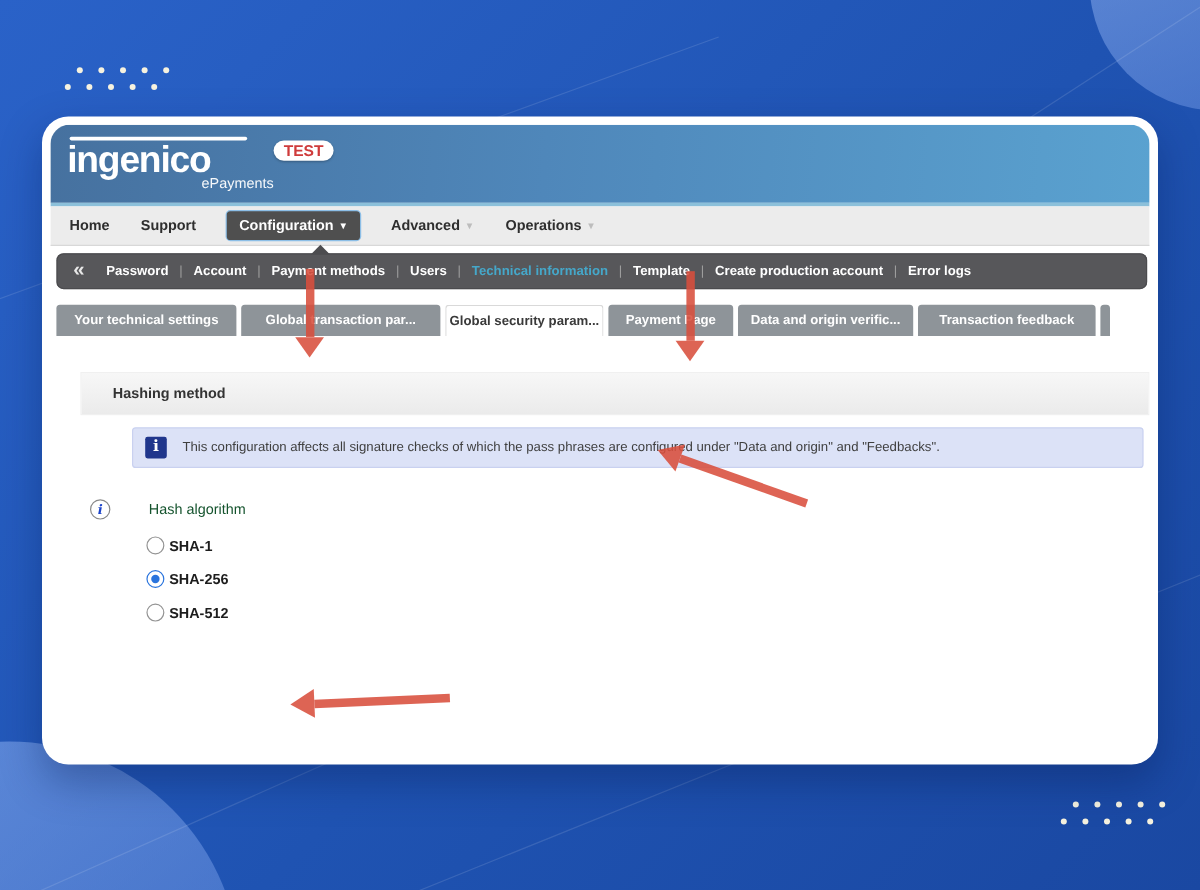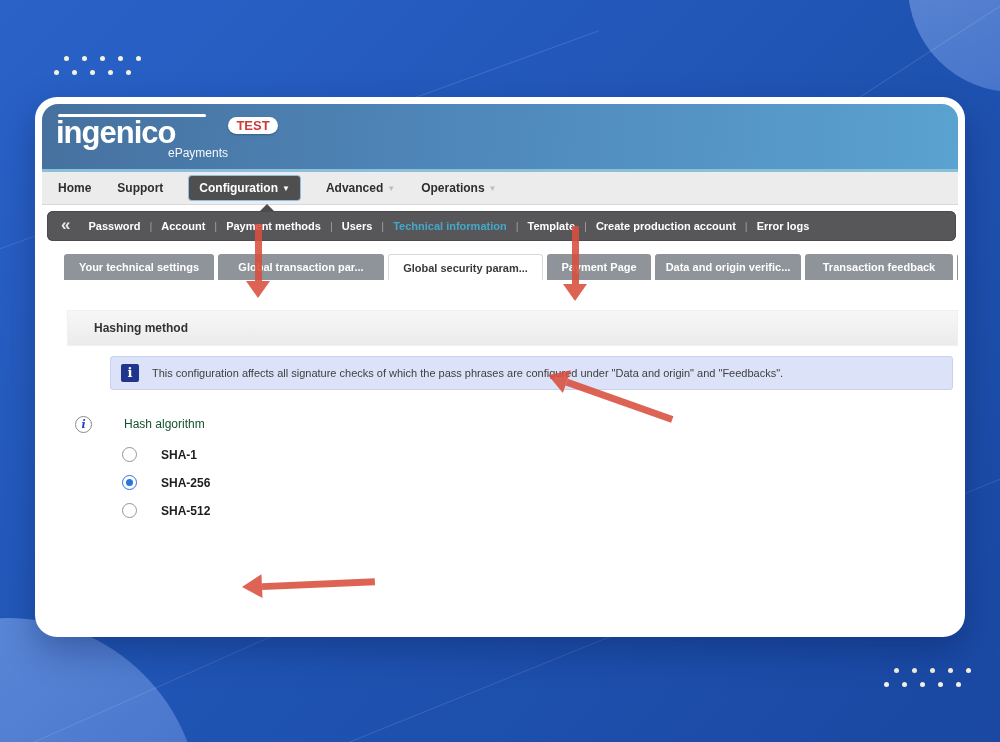--- a/index.html
+++ b/index.html
@@ -65,44 +65,44 @@
     box-shadow:inset 0 0 0 1px #4b4b4e;}
   .subnav .notch{position:absolute;left:212px;top:-7px;width:0;height:0;
     border-left:8px solid transparent;border-right:8px solid transparent;
     border-bottom:8px solid #4c4c4f;}
   .subnav .back{color:#e8e8e8;font-size:17px;font-weight:bold;margin:0 18px 2px 4px;}
   .subnav .si{color:#fff;font-size:11px;font-weight:bold;white-space:nowrap;}
   .subnav .si.active{color:#45a7c9;}
   .subnav .sep{color:#9d9d9d;font-size:11px;margin:0 9px;}
 
   
-  .tabs{position:absolute;left:5px;top:150px;display:flex;gap:4px;margin-left:17px;}
+  .tabs{position:absolute;left:5px;top:150px;display:flex;gap:4px;}
   .tab{height:26px;line-height:26px;background:#8e9499;color:#fff;font-size:11px;
     font-weight:bold;text-align:center;border-radius:3px 3px 0 0;white-space:nowrap;
     overflow:hidden;box-sizing:border-box;}
   .tab.active{background:#fff;color:#3a3a3a;border:1px solid #d9d9d9;border-bottom:none;}
-  .t1{width:150px}.t2{width:166px}.t3{width:155px}.t4{width:104px}.t5{width:146px}.t6{width:148px}
+  .t1{width:150px}.t2{width:166px}.t3{width:132px}.t4{width:104px}.t5{width:146px}.t6{width:148px}
   .tab.sliver{width:8px;}
 
   
   .secbar{position:absolute;left:25px;right:0;top:206px;height:36px;
     background:linear-gradient(#f7f7f7,#ebebeb);border:1px solid #f0f0f0;box-sizing:border-box;
     display:flex;align-items:center;padding-left:26px;font-size:12px;font-weight:bold;color:#333;}
   .infobox{position:absolute;left:68px;right:5px;top:252px;height:34px;
     background:#dce2f7;border:1px solid #c9d1f0;border-radius:3px;box-sizing:border-box;
     display:flex;align-items:center;}
   .infobox .sqicon{width:18px;height:18px;background:#20368c;border-radius:2px;color:#fff;
     font-family:"DejaVu Serif",serif;font-weight:bold;font-size:13px;line-height:18px;
     text-align:center;margin:0 13px 0 10px;flex:0 0 auto;}
   .infobox .txt{font-size:11px;color:#3f3f3f;}
   .circicon{position:absolute;left:33px;top:312px;width:15px;height:15px;border-radius:50%;
     border:1.5px solid #8a8a8a;color:#1c43c9;font-family:"DejaVu Serif",serif;font-style:italic;
     font-weight:bold;font-size:11px;line-height:15px;text-align:center;background:#fff;}
   .fieldlabel{position:absolute;left:82px;top:313px;font-size:12px;color:#14532d;}
-  .optrow{position:absolute;left:80px;display:flex;align-items:center;gap:20px;}
+  .optrow{position:absolute;left:80px;display:flex;align-items:center;}
   .optrow.o0{top:343px}.optrow.o1{top:371px}.optrow.o2{top:399px}
   .radio{width:13px;height:13px;border-radius:50%;border:1.5px solid #949494;background:#fff;
     display:flex;align-items:center;justify-content:center;}
   .radio .dot{width:7px;height:7px;border-radius:50%;background:transparent;}
   .optrow.selected .radio{border-color:#2a74dd;}
   .optrow.selected .radio .dot{background:#2a74dd;}
   .optlabel{font-size:12px;font-weight:600;color:#1d1d1d;margin-left:4px;}
 
   
   .arr{position:absolute;opacity:.88;pointer-events:none;}

